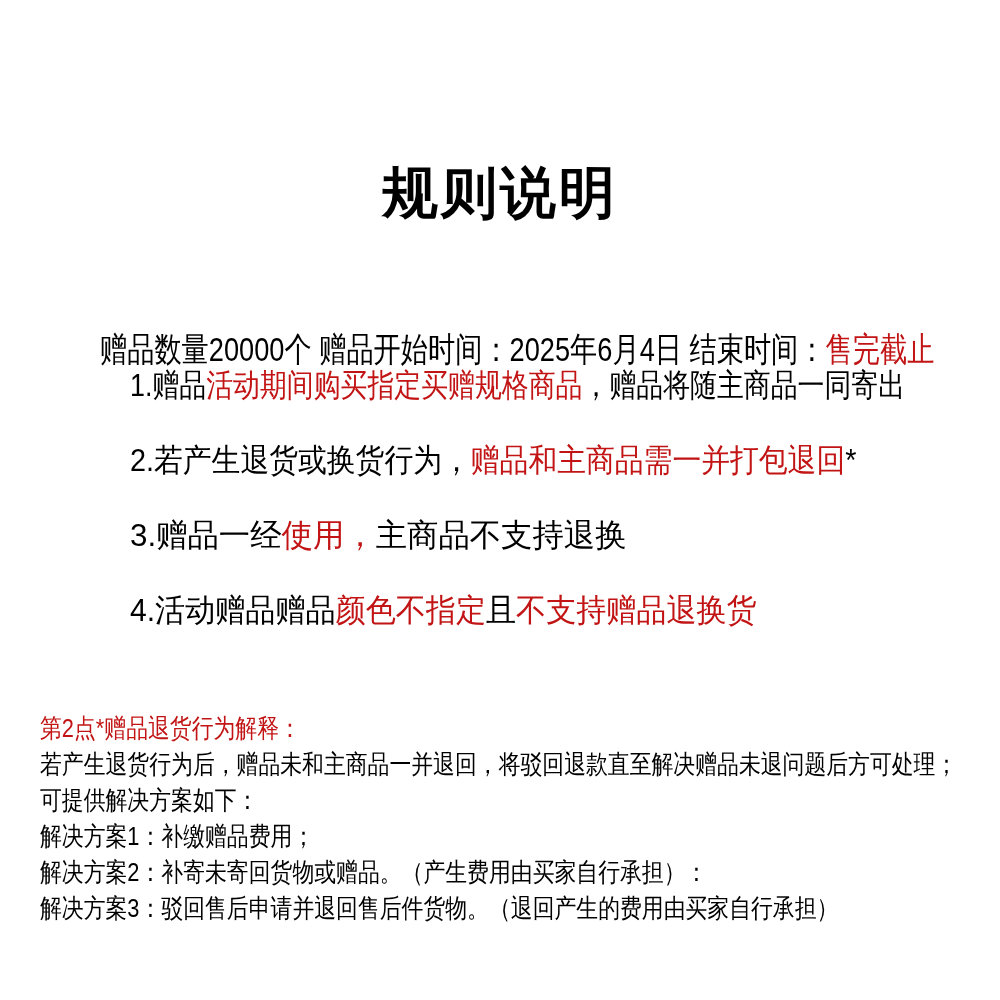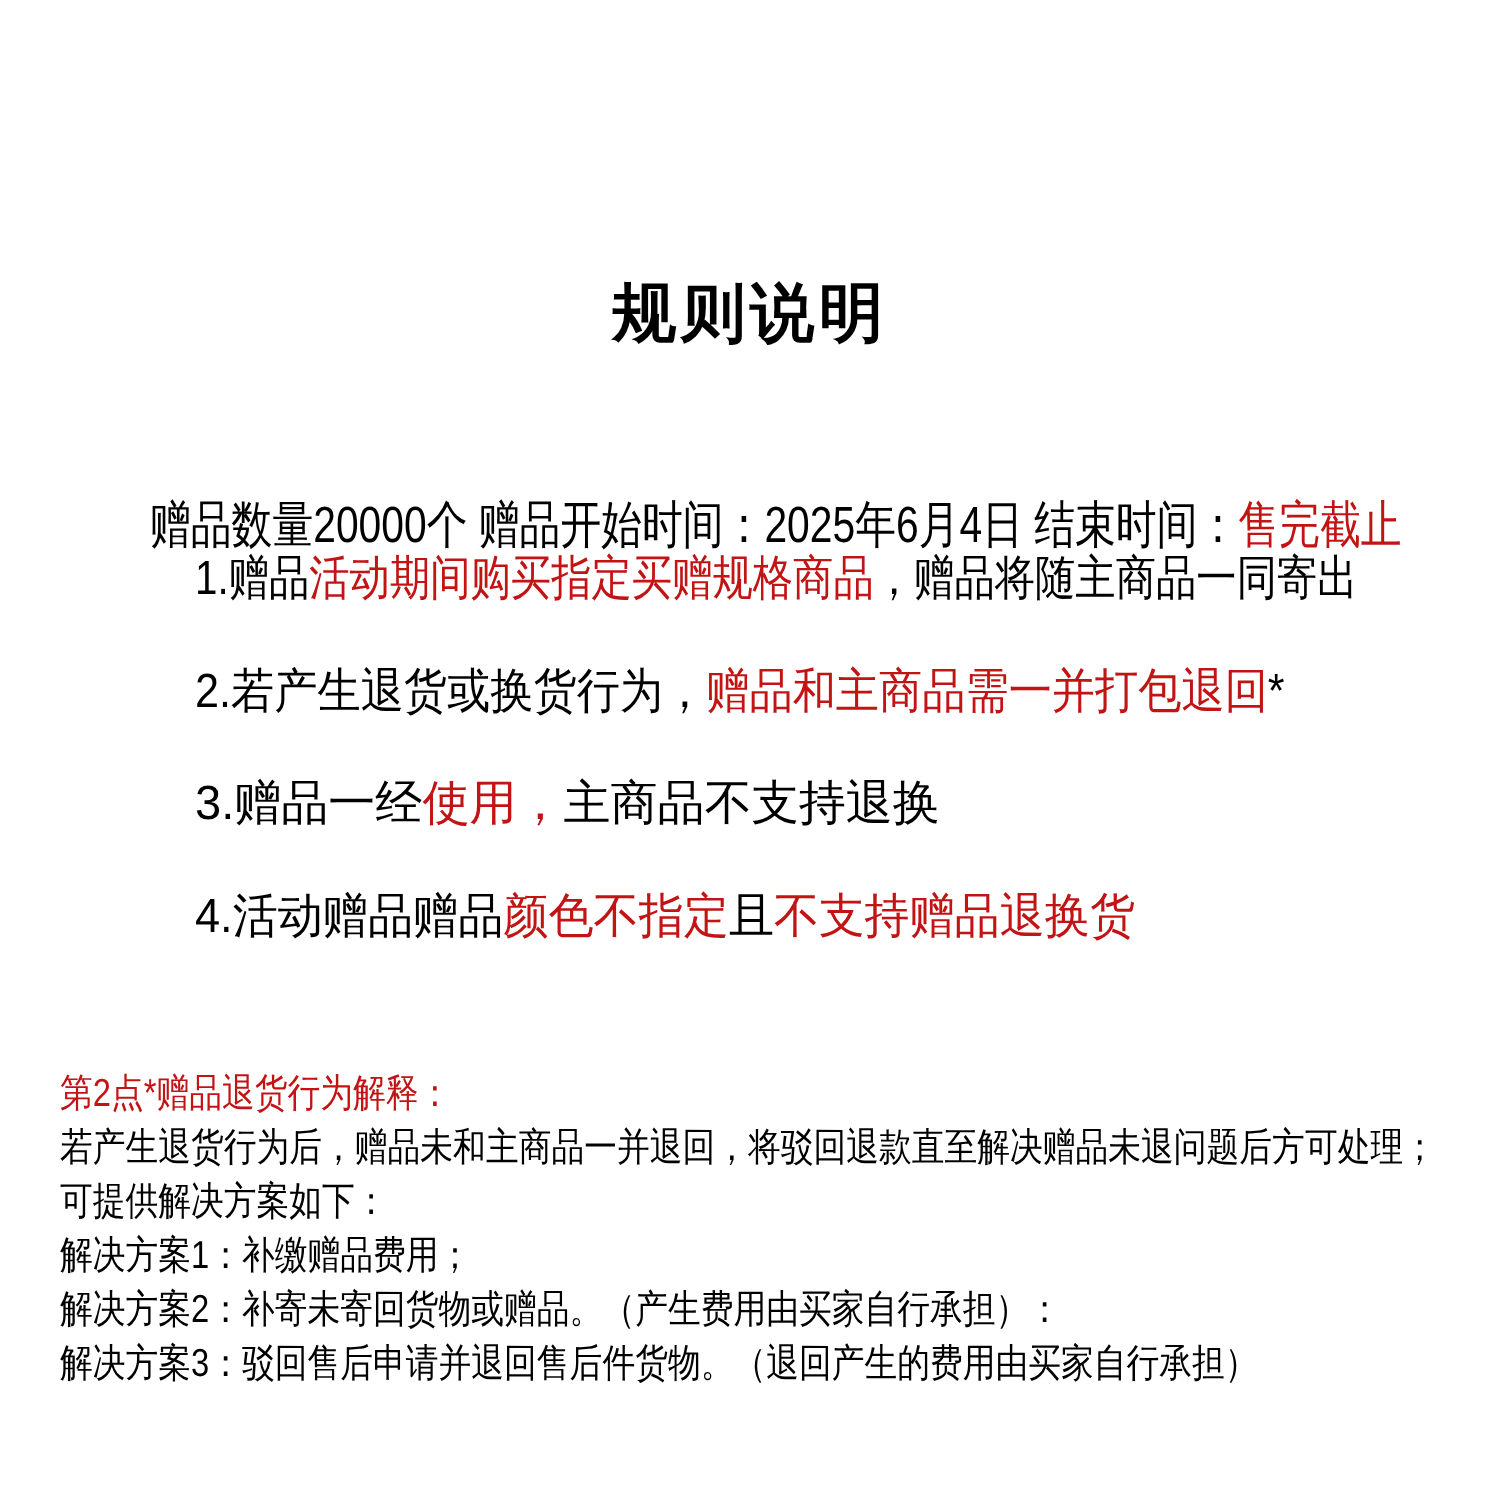--- a/index.html
+++ b/index.html
@@ -7,23 +7,23 @@
     width: 1000px; height: 1000px;
     background: #ffffff;
     font-family: "Liberation Sans", "DejaVu Sans", sans-serif;
     color: #000000;
     position: relative;
     overflow: hidden;
   }
   .page { position: absolute; inset: 0; }
 
   .title {
-    position: absolute; top: 168px; left: 0; width: 1000px;
+    position: absolute; top: 144px; left: 0; width: 1000px;
     text-align: center;
-    font-size: 43px; font-weight: 600; letter-spacing: 3px;
+    font-size: 56px; font-weight: 600; letter-spacing: 3px;
     white-space: nowrap;
     margin-top: 12px;
   }
 
   .info-line {
     position: absolute; top: 293px; left: 0; width: 1000px;
     text-align: center;
     font-size: 34px; font-weight: 500;
     white-space: nowrap;
     transform: scaleX(0.80); transform-origin: 50% 50%;

